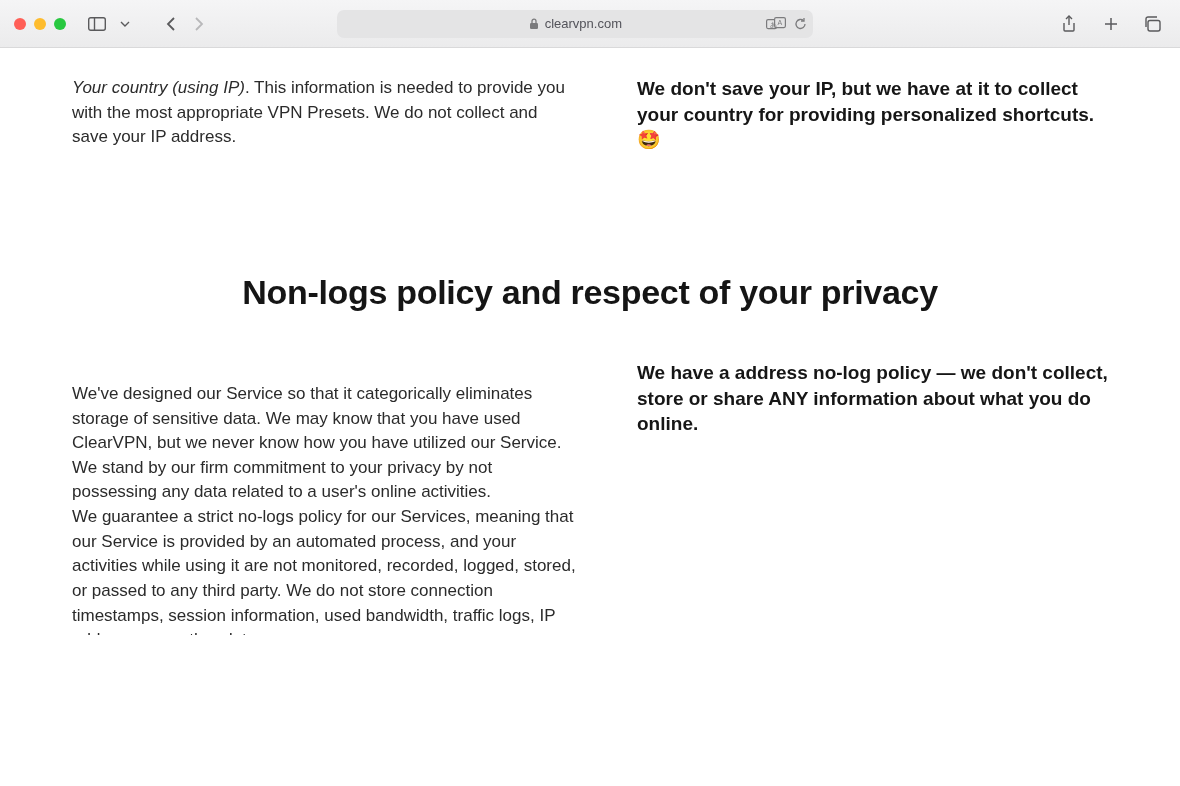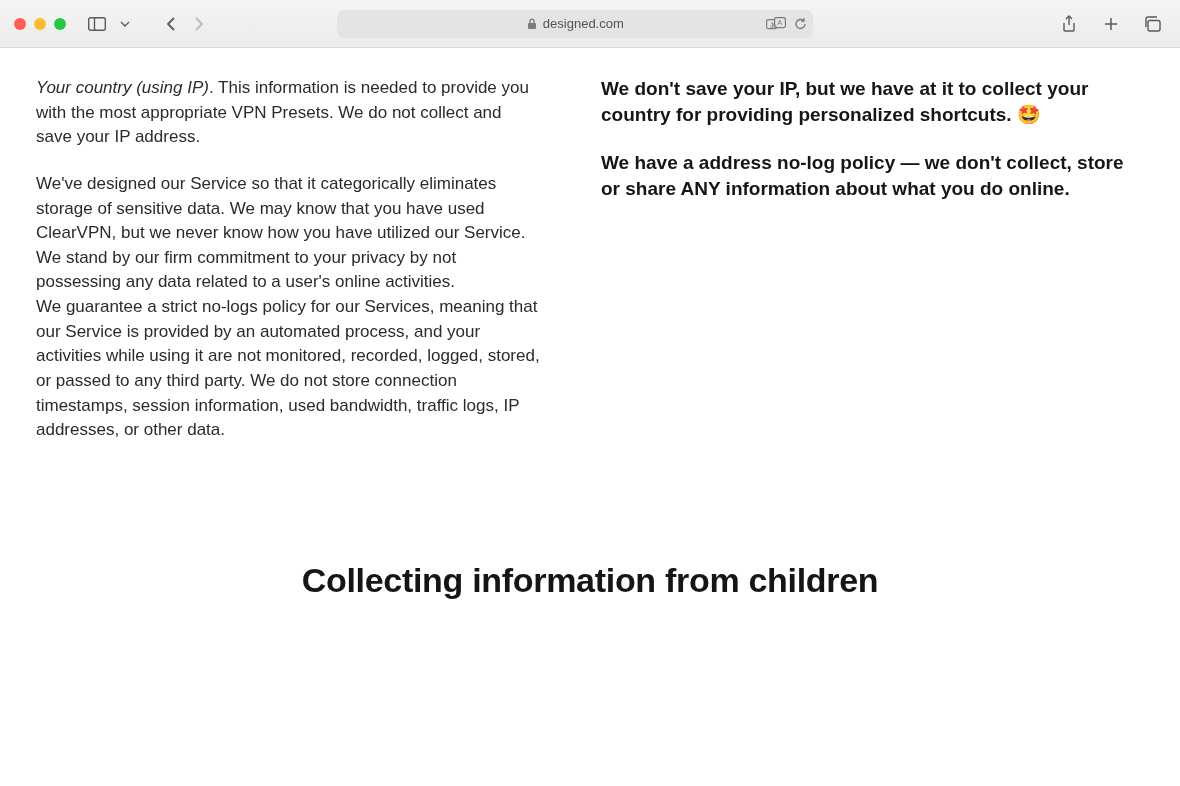--- a/index.html
+++ b/index.html
@@ -58,21 +58,21 @@
     margin-left: auto;
     display: flex;
     gap: 16px;
     align-items: center;
     color: #5a5a5c;
   }
   svg { display: block; }
 
   
   .page {
-    padding: 0 36px;
+    padding: 0 72px;
     color: #1a1a1a;
     height: 587px;
     overflow: hidden;
   }
   .two-col {
     display: flex;
     gap: 60px;
   }
   .col-left { flex: 0 0 505px; }
   .col-right { flex: 1; }
@@ -138,21 +138,21 @@
     </div>
   </div>
 
   <div class="url-bar">
     <span>
       <svg width="10" height="12" viewBox="0 0 10 12" fill="#7b7b7d">
         <rect x="1" y="5" width="8" height="6" rx="1.2"></rect>
         <path d="M3 5 V3.2 a2 2 0 0 1 4 0 V5" fill="none" stroke="#7b7b7d" stroke-width="1.3"></path>
       </svg>
     </span>
-    <span>designed.com</span>
+    <span>clearvpn.com</span>
     <div class="url-right">
       <span>
         <svg width="20" height="14" viewBox="0 0 20 14" fill="none" stroke="#7b7b7d" stroke-width="1.2">
           <rect x="0.6" y="2.6" width="10" height="9" rx="1.5"></rect>
           <rect x="8.6" y="0.6" width="10.8" height="10" rx="1.5" fill="#e4e4e5"></rect>
           <text x="4" y="9.5" font-size="7" fill="#7b7b7d" stroke="none" font-family="Arial">あ</text>
           <text x="11.5" y="8" font-size="7" fill="#7b7b7d" stroke="none" font-family="Arial">A</text>
         </svg>
       </span>
       <span>
@@ -189,20 +189,21 @@
 
 <div class="page">
 
   <div class="two-col sec1">
     <div class="col-left body-text">
       <span class="italic">Your country (using IP)</span><span>. This information is needed to provide you with the most appropriate VPN Presets. We do not collect and save your IP address.</span>
     </div>
     <div class="col-right summary">We don't save your IP, but we have at it to collect your country for providing personalized shortcuts. 🤩</div>
   </div>
 
+  <h2 class="section-head sec2-head">Non-logs policy and respect of your privacy</h2>
   <div class="two-col">
     <div class="col-left">
       <p class="body-text para-gap">We've designed our Service so that it categorically eliminates storage of sensitive data. We may know that you have used ClearVPN, but we never know how you have utilized our Service. We stand by our firm commitment to your privacy by not possessing any data related to a user's online activities.</p>
       <p class="body-text">We guarantee a strict no-logs policy for our Services, meaning that our Service is provided by an automated process, and your activities while using it are not monitored, recorded, logged, stored, or passed to any third party. We do not store connection timestamps, session information, used bandwidth, traffic logs, IP addresses, or other data.</p>
     </div>
     <div class="col-right summary">We have a address no-log policy — we don't collect, store or share ANY information about what you do online.</div>
   </div>
 
   <h2 class="section-head sec3-head">Collecting information from children</h2>
 

